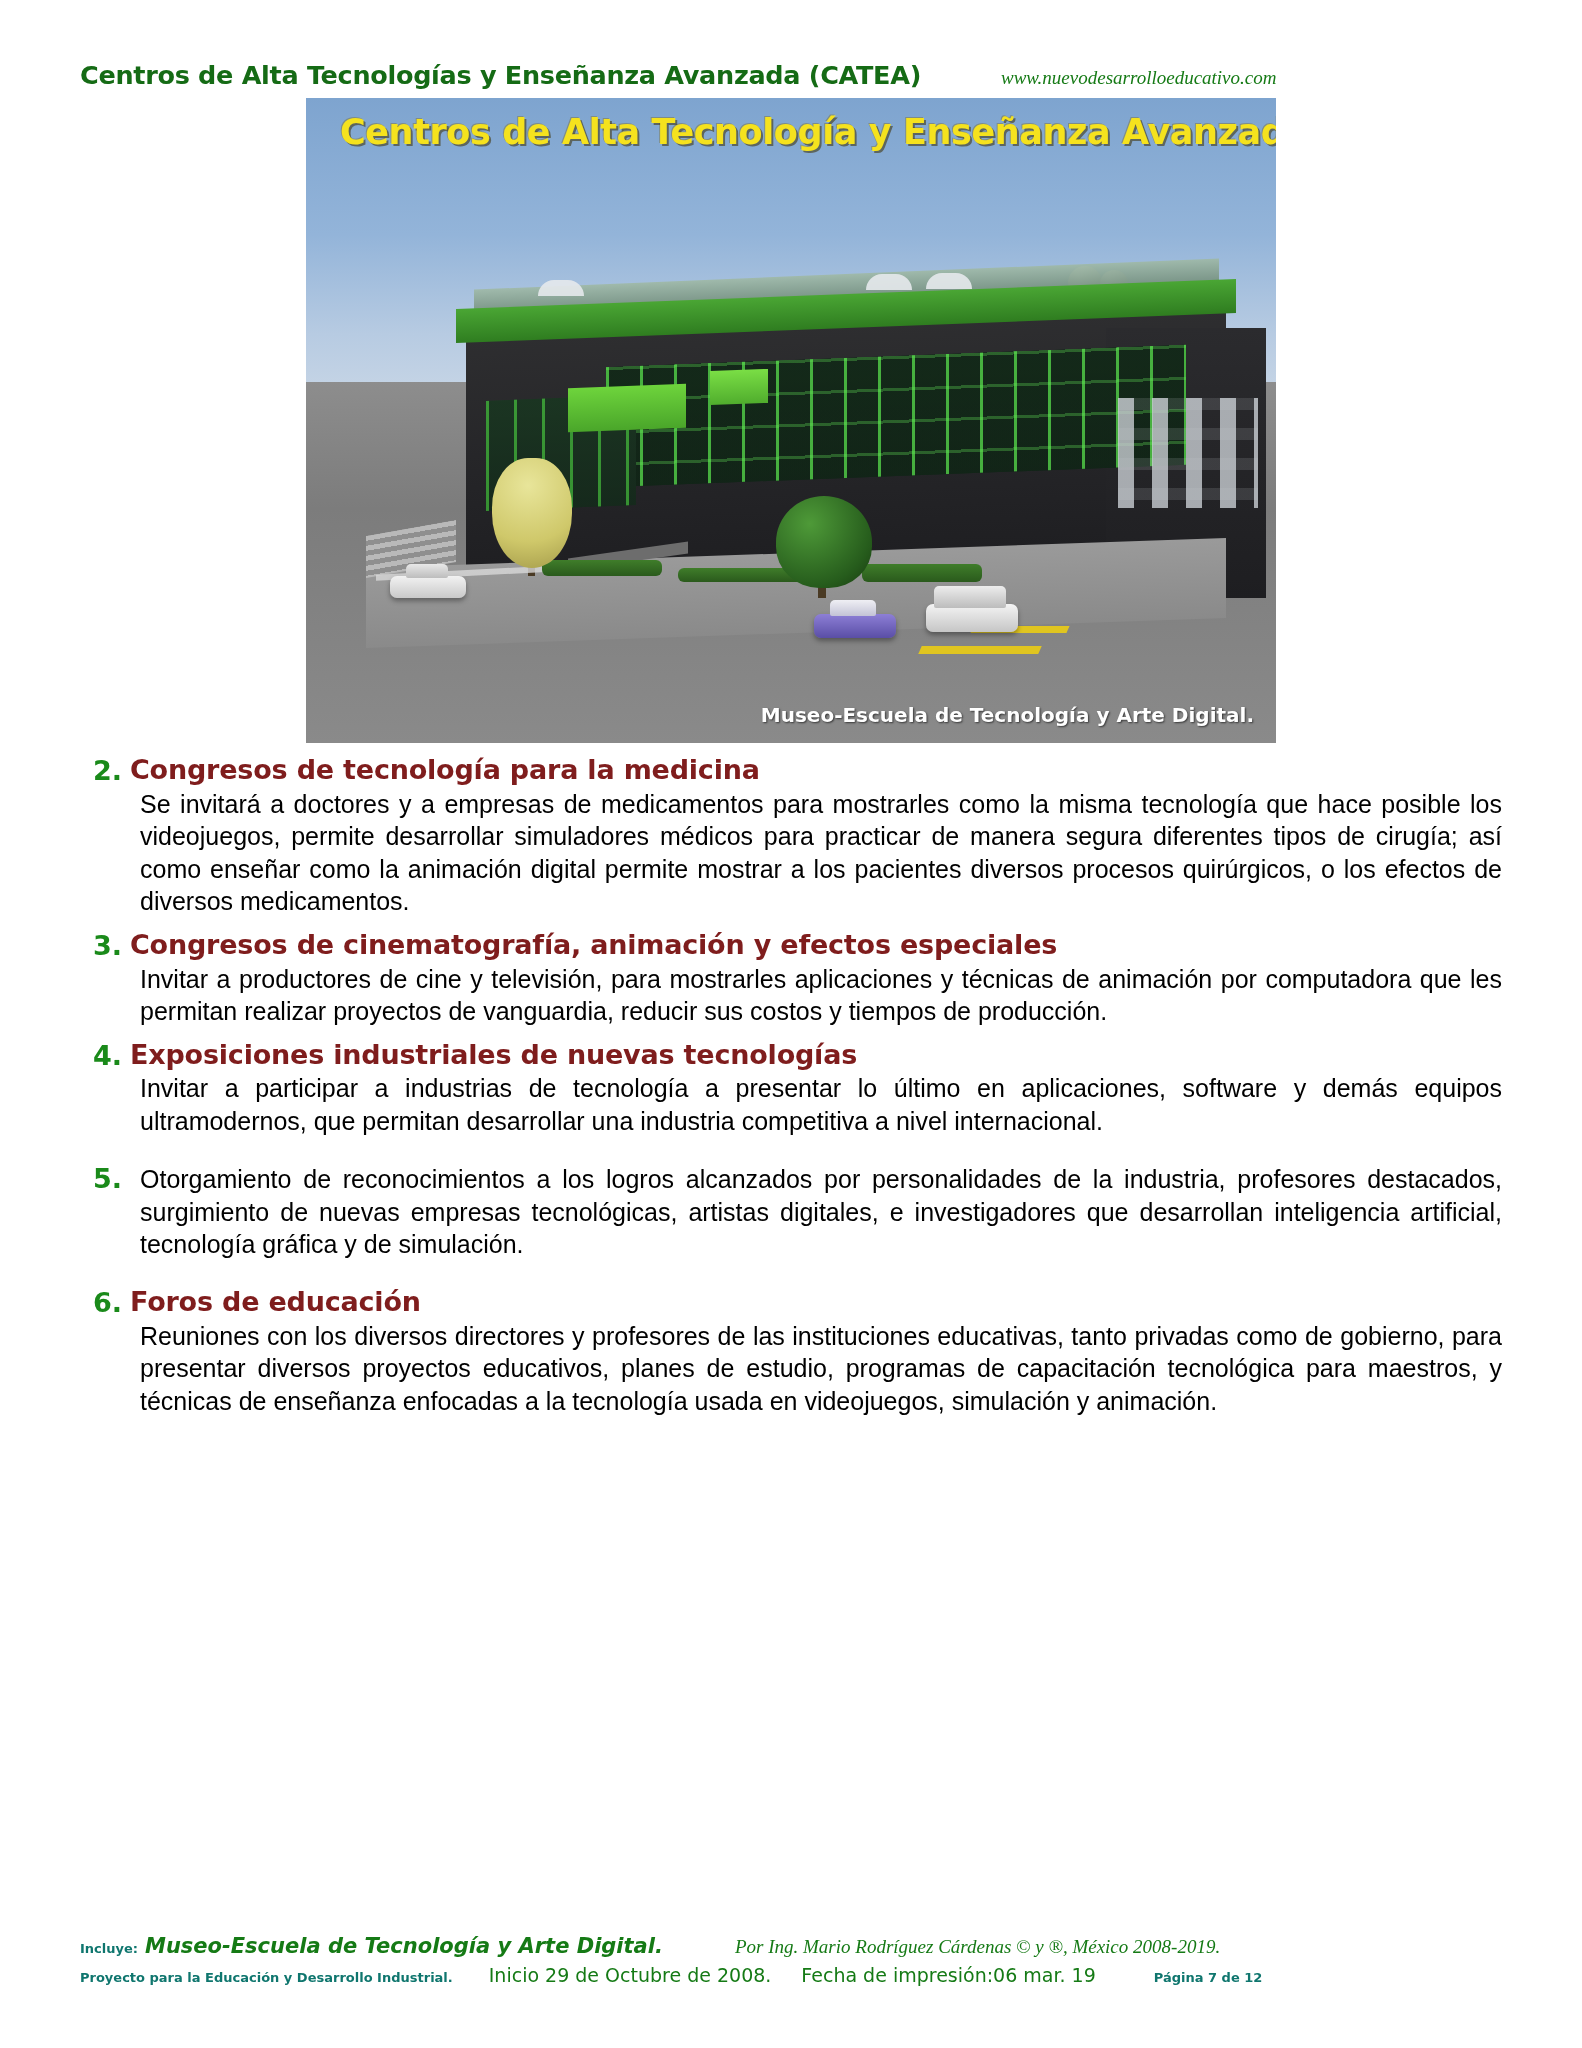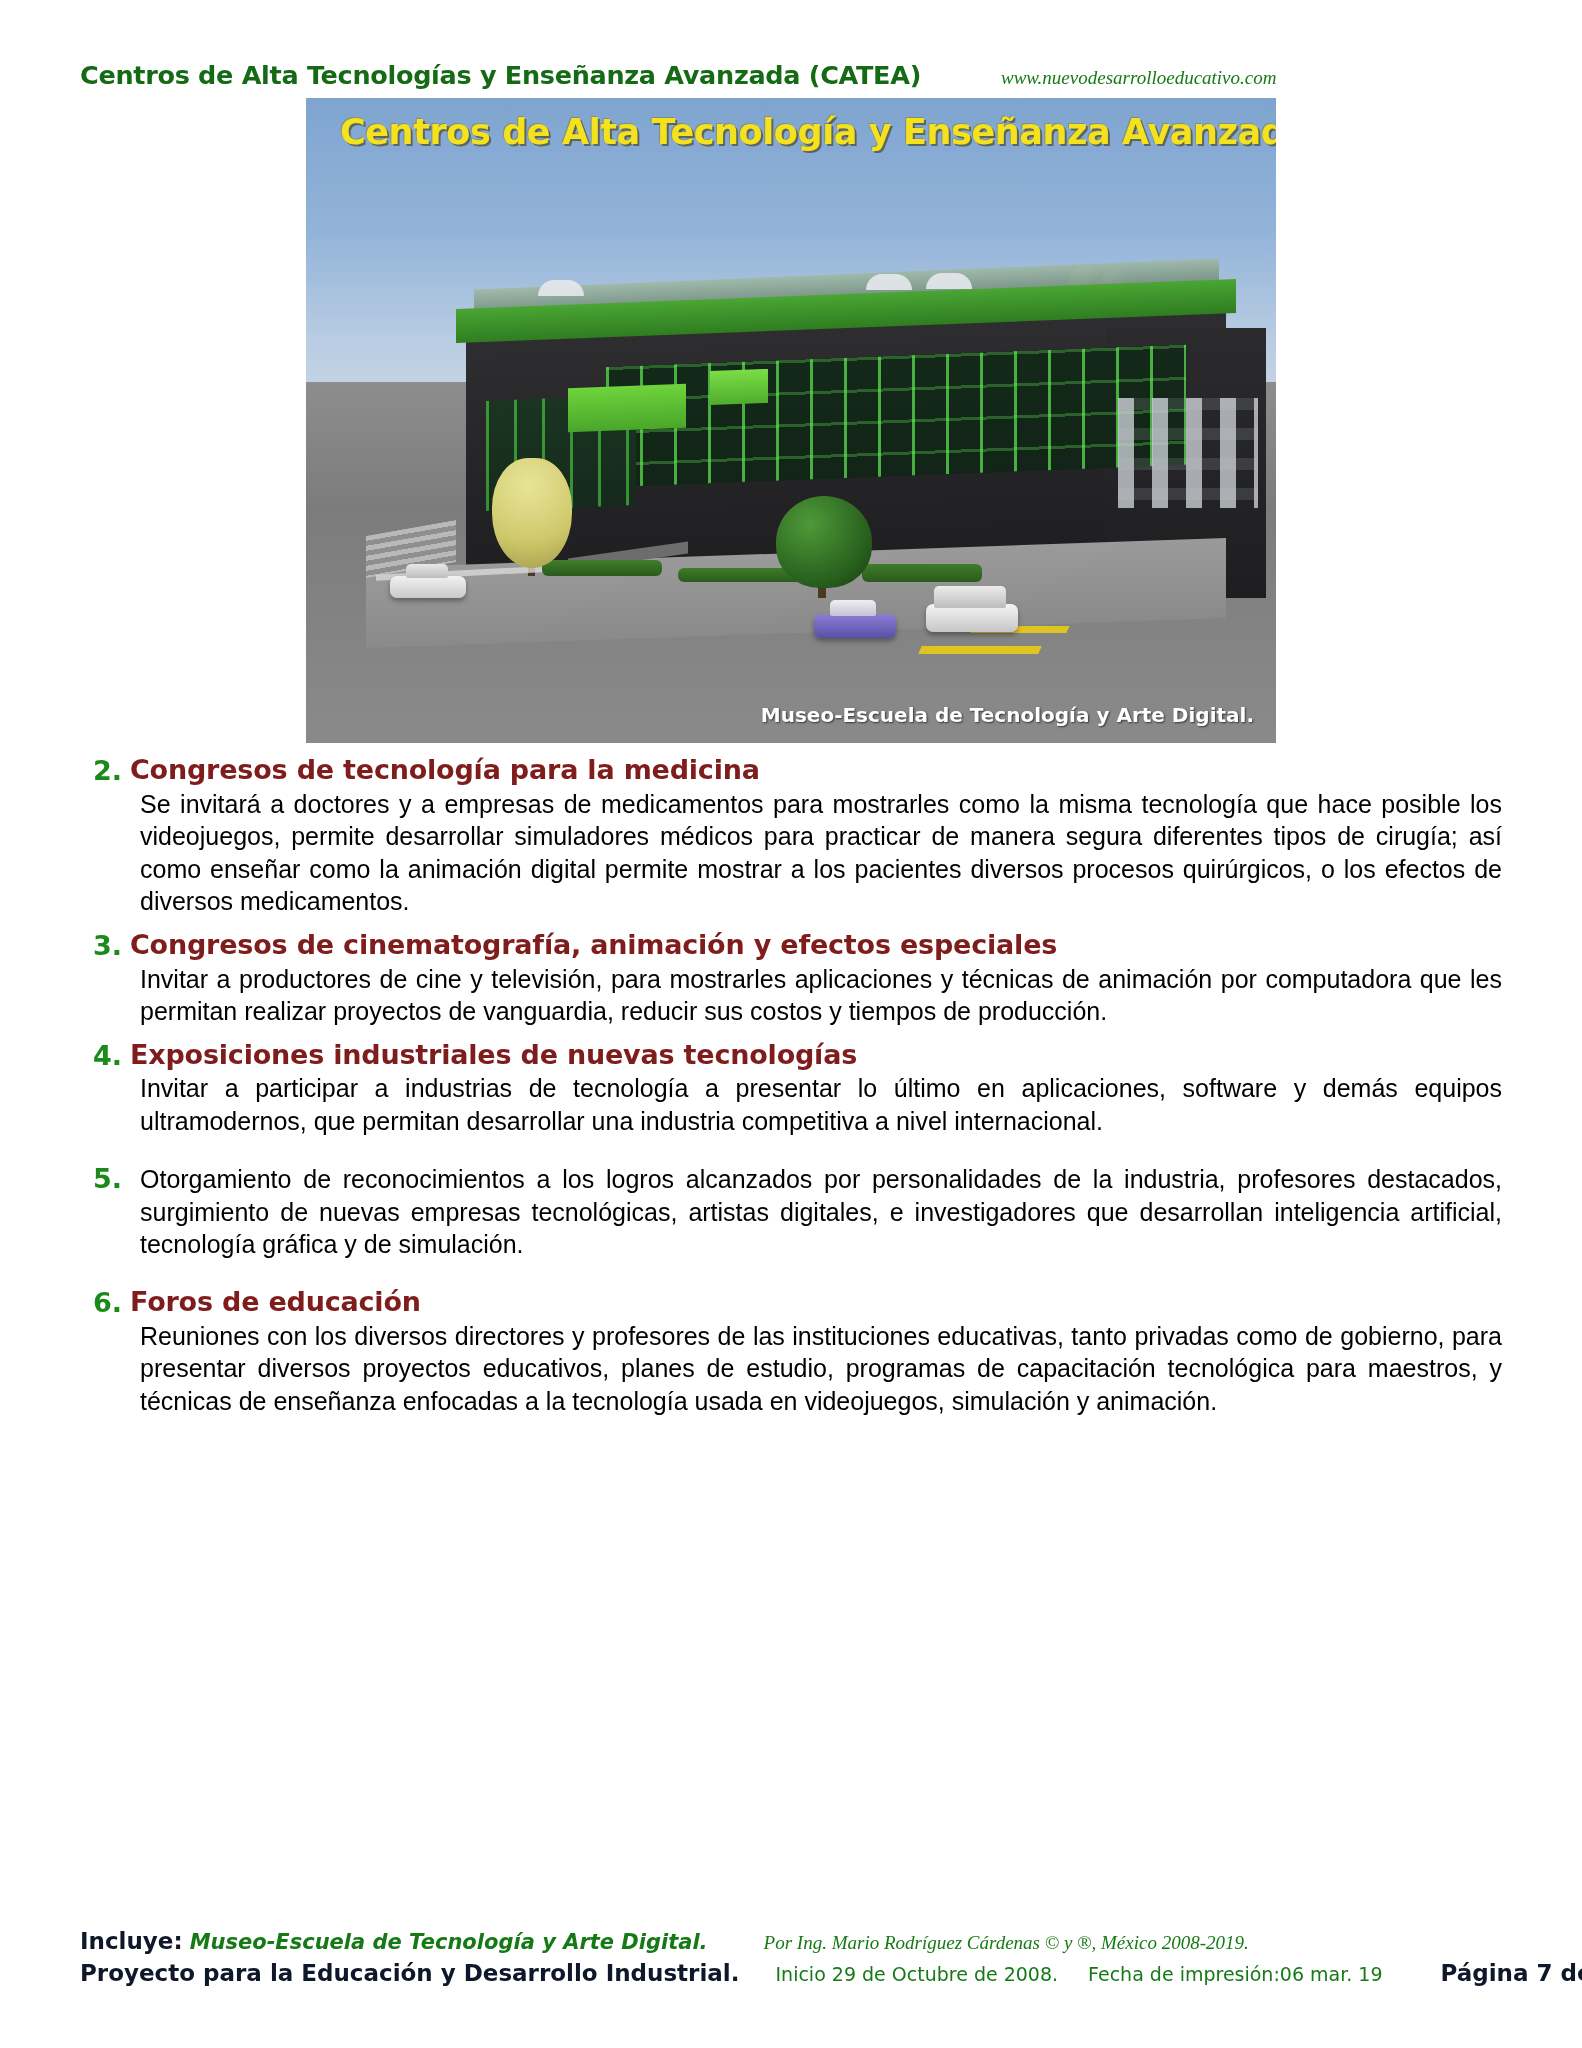--- a/index.html
+++ b/index.html
@@ -352,43 +352,43 @@
   }
   .ftr-row {
     display: flex;
     align-items: baseline;
     white-space: nowrap;
   }
   .ftr-row + .ftr-row { margin-top: 6px; }
   .ftr-bold {
     font-family: "DejaVu Sans", sans-serif;
     font-weight: bold;
-    font-size: 23px;
-    color: #0f172a;
+    font-size: 13px;
+    color: #0f766e;
   }
   .ftr-boldital {
     font-family: "DejaVu Sans", sans-serif;
     font-weight: bold;
     font-style: italic;
     font-size: 21px;
     color: #157a15;
     margin-left: 7px;
   }
   .ftr-ital {
     font-family: "Liberation Serif", serif;
     font-style: italic;
     font-size: 19px;
     color: #157a15;
   }
   .ftr-plain {
     font-family: "DejaVu Sans", sans-serif;
     font-size: 19px;
     color: #157a15;
   }
-  .sp-72 { margin-left: 56px; }
+  .sp-72 { margin-left: 72px; }
   .sp-36 { margin-left: 36px; }
   .sp-30 { margin-left: 30px; }
   .sp-86 { margin-left: 58px; }
 </style>
 </head>
 <body>
 
 <div class="page">
 
   <div class="doc-header">

